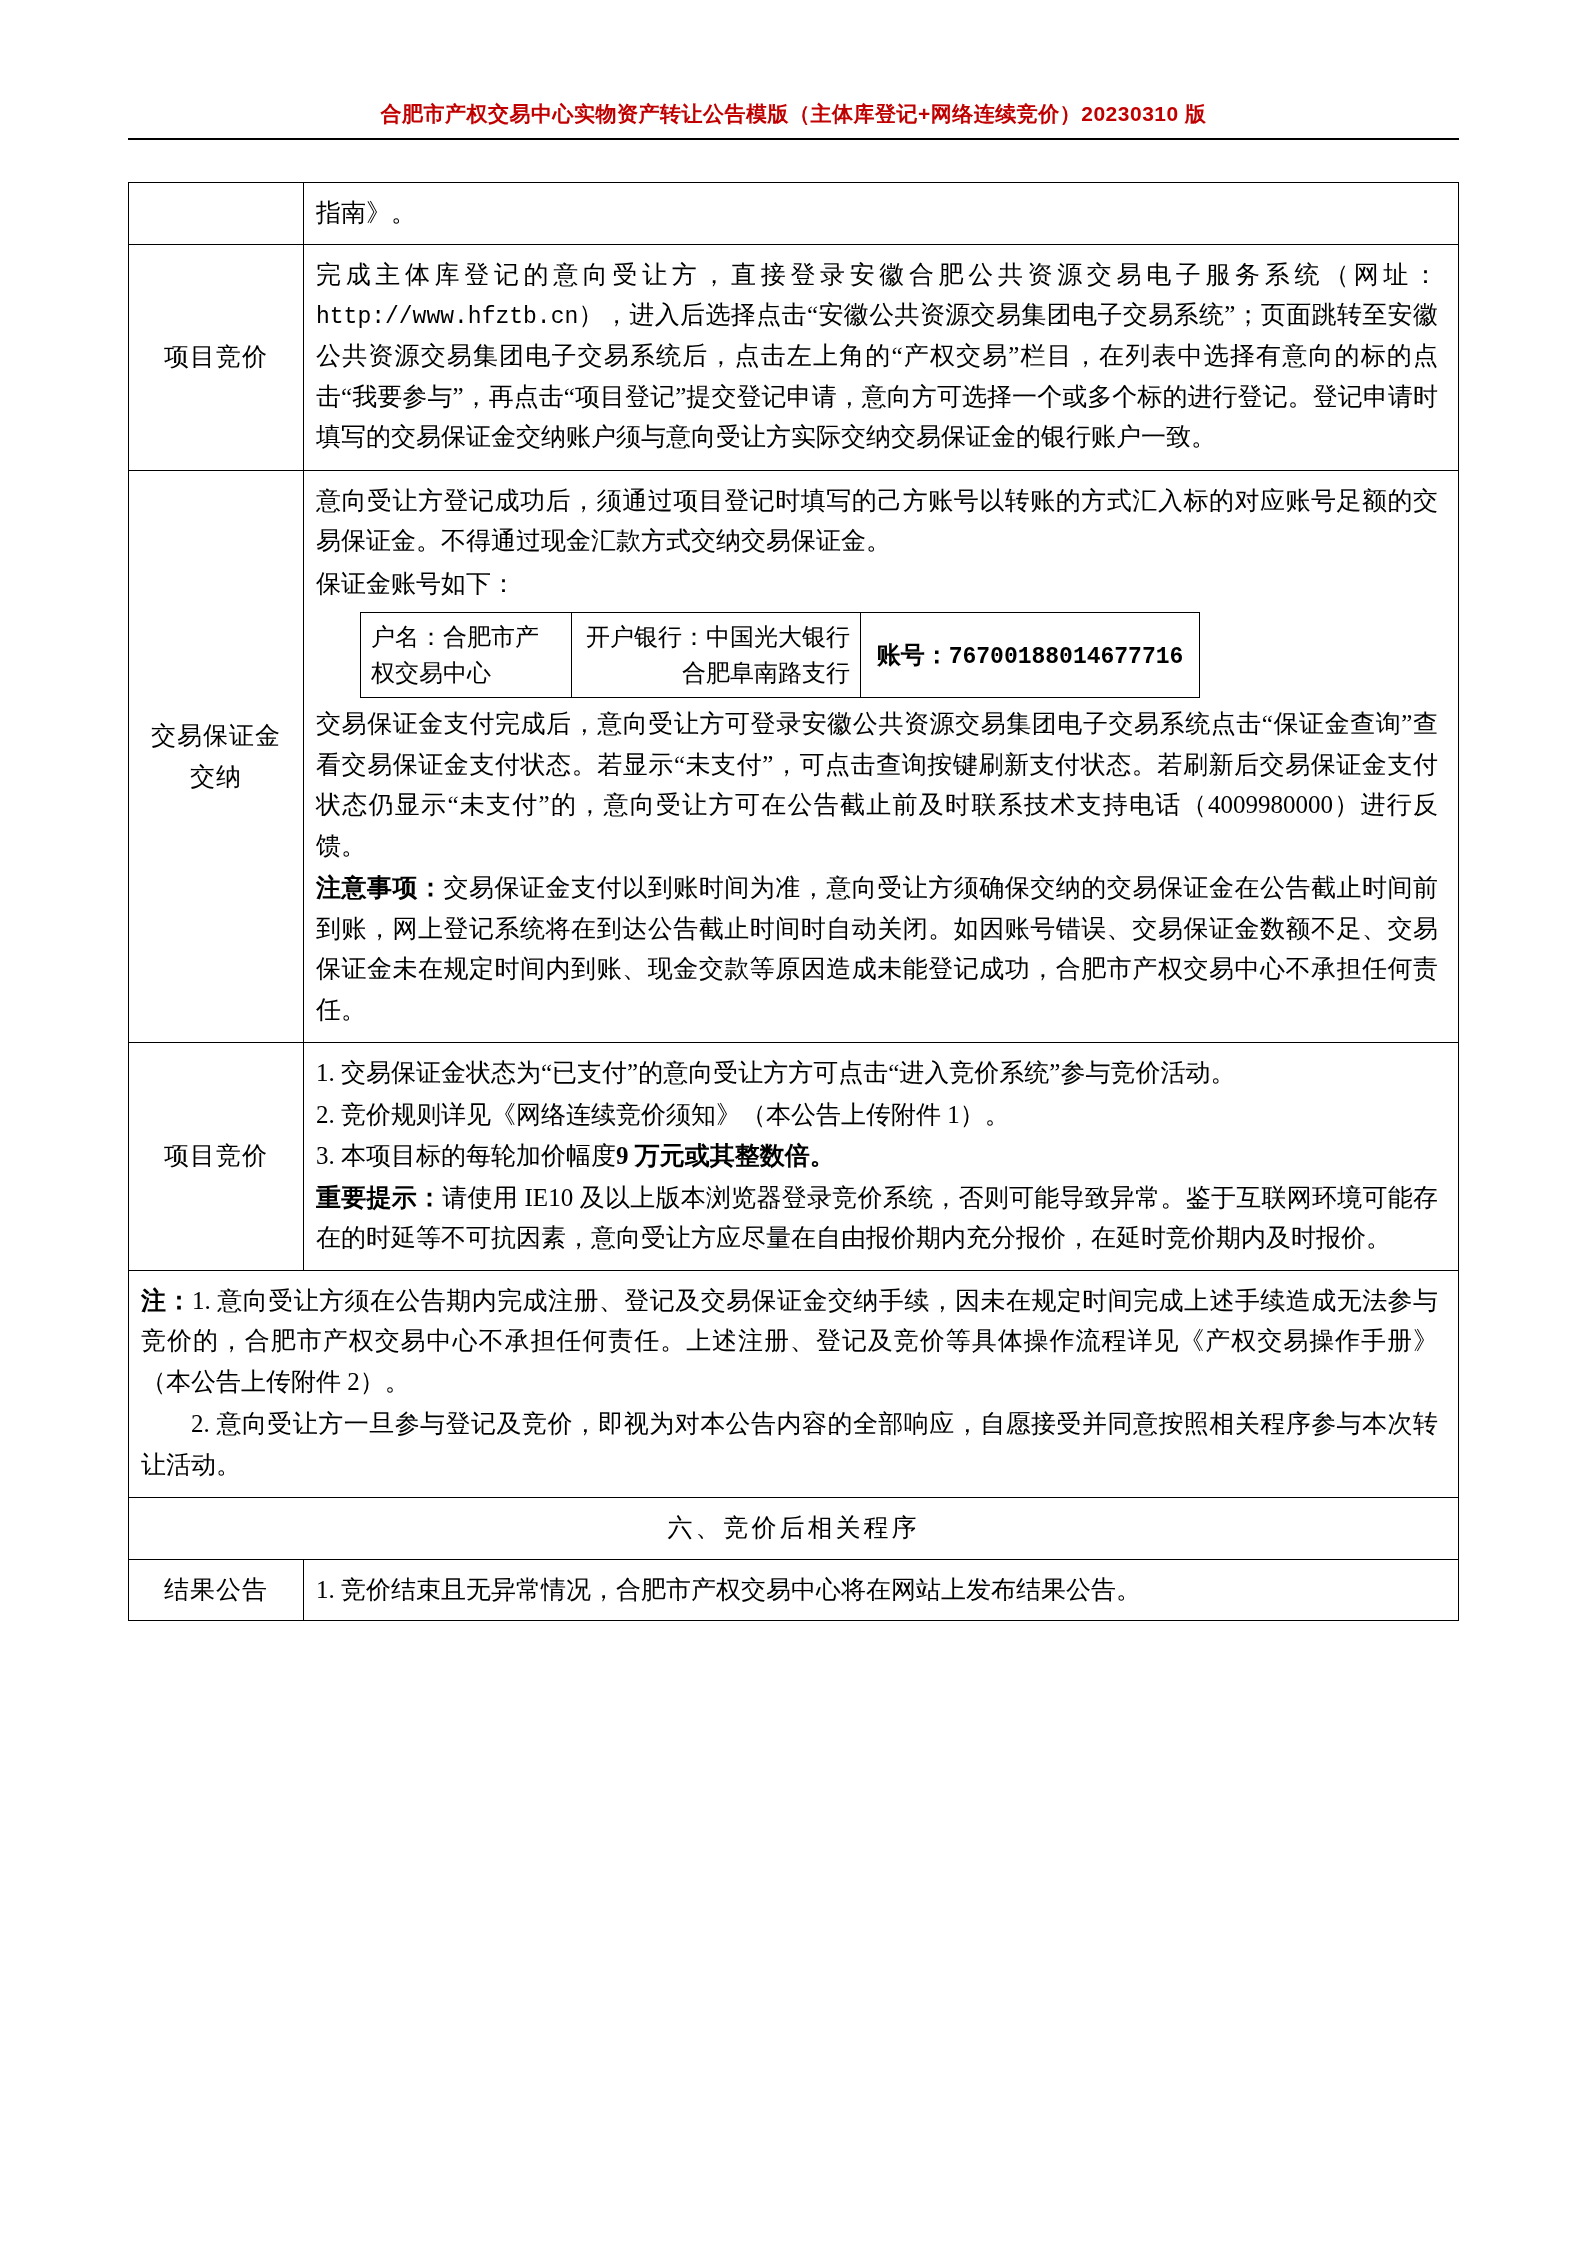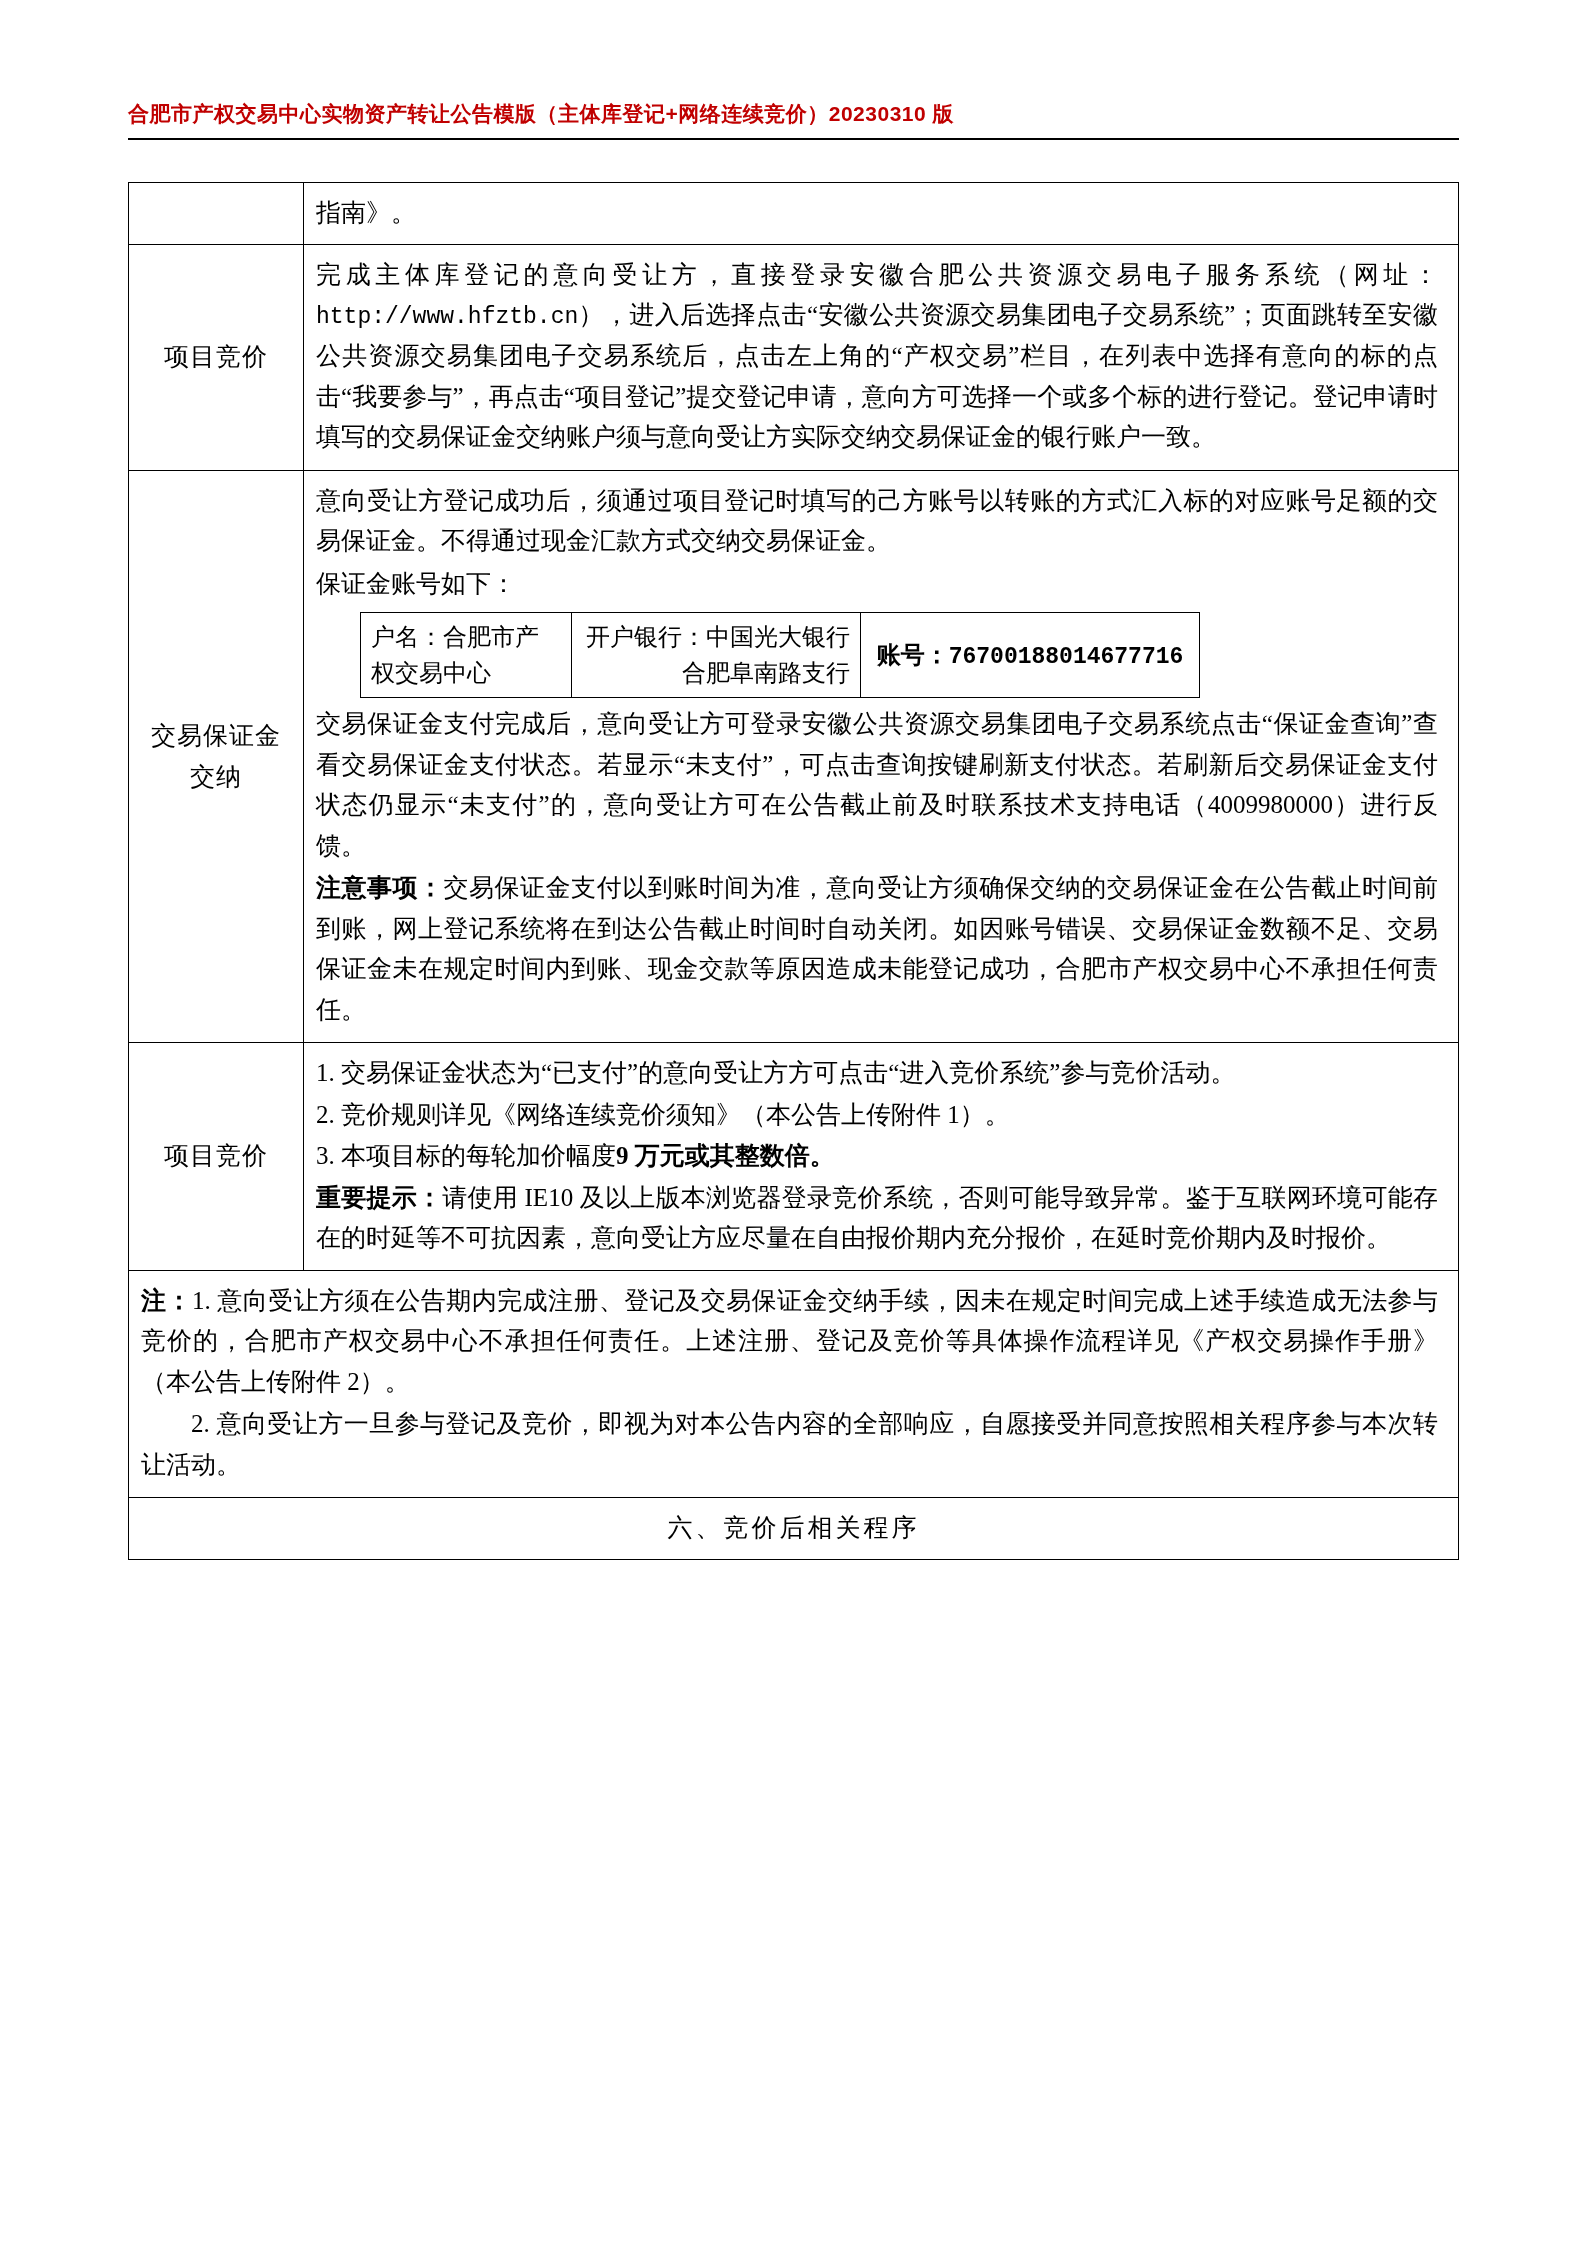--- a/index.html
+++ b/index.html
@@ -22,20 +22,21 @@
   }
   .doc-header {
     font-family: "Liberation Sans", sans-serif;
     font-weight: bold;
     font-size: 21px;
     color: #c00000;
     letter-spacing: 0.5px;
     padding-bottom: 10px;
     border-bottom: 2.5px solid #000000;
     margin-bottom: 42px;
+    text-align: center;
   }
   table.main {
     width: 100%;
     border-collapse: collapse;
     table-layout: fixed;
   }
   table.main > tbody > tr > td {
     border: 1.5px solid #000000;
     vertical-align: middle;
     padding: 10px 12px;
@@ -146,17 +147,21 @@
         <td class="note-cell" colspan="2">
           <div class="p"><span class="bold">注：</span><span>1. 意向受让方须在公告期内完成注册、登记及交易保证金交纳手续，因未在规定时间完成上述手续造成无法参与竞价的，合肥市产权交易中心不承担任何责任。上述注册、登记及竞价等具体操作流程详见《产权交易操作手册》（本公告上传附件 2）。</span></div>
           <div class="p indent">2. 意向受让方一旦参与登记及竞价，即视为对本公告内容的全部响应，自愿接受并同意按照相关程序参与本次转让活动。</div>
         </td>
       </tr>
 
       <tr>
         <td class="center-row" colspan="2">六、竞价后相关程序</td>
       </tr>
 
+      <tr>
+        <td class="label">结果公告</td>
+        <td class="content">1. 竞价结束且无异常情况，合肥市产权交易中心将在网站上发布结果公告。</td>
+      </tr>
 
     </tbody>
   </table>
 
 </div>
 
 </body></html>

